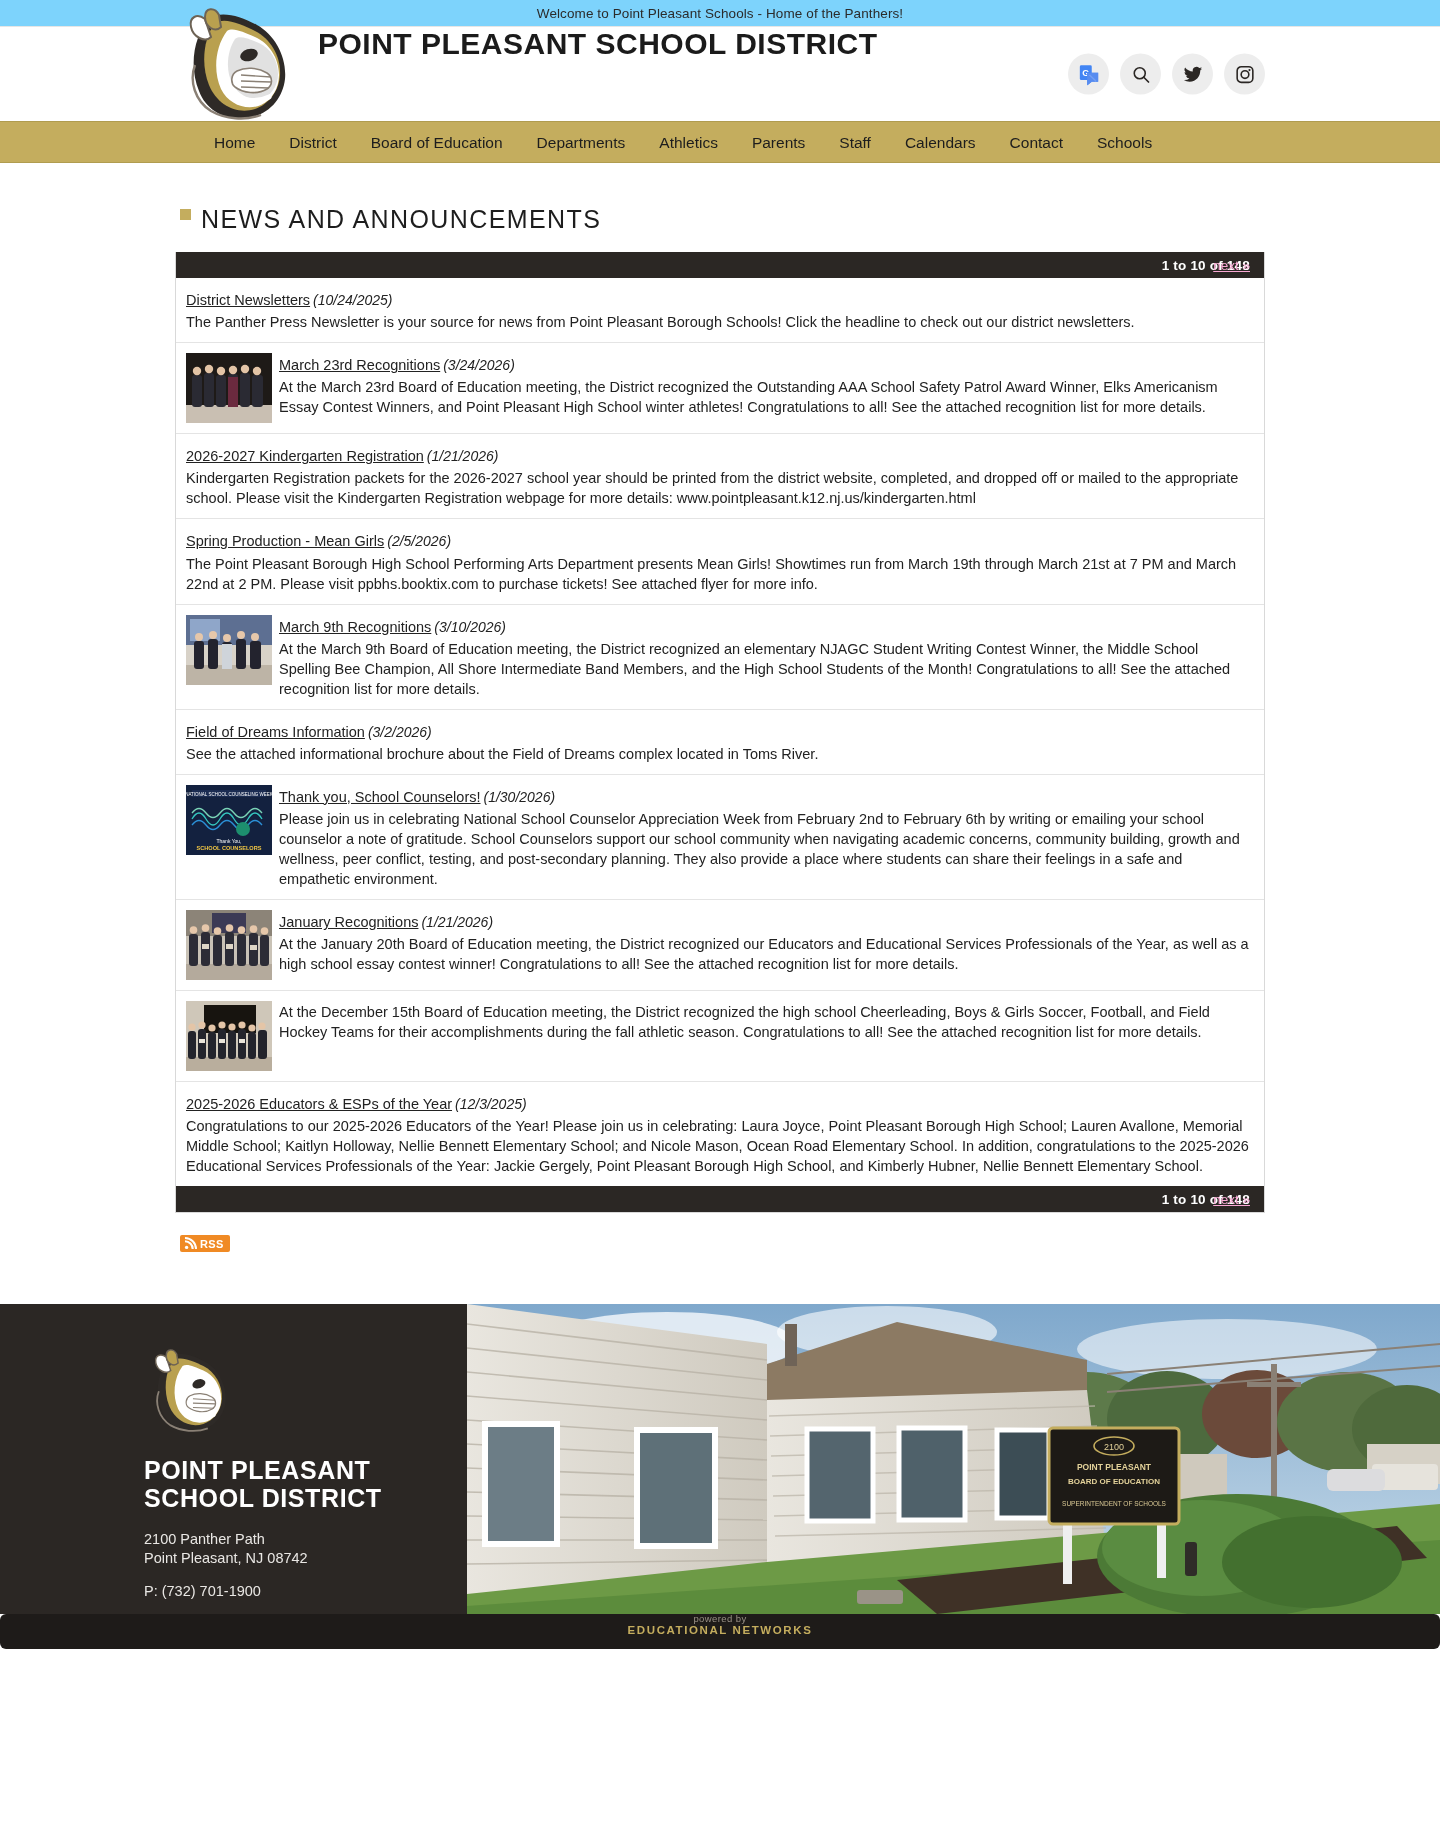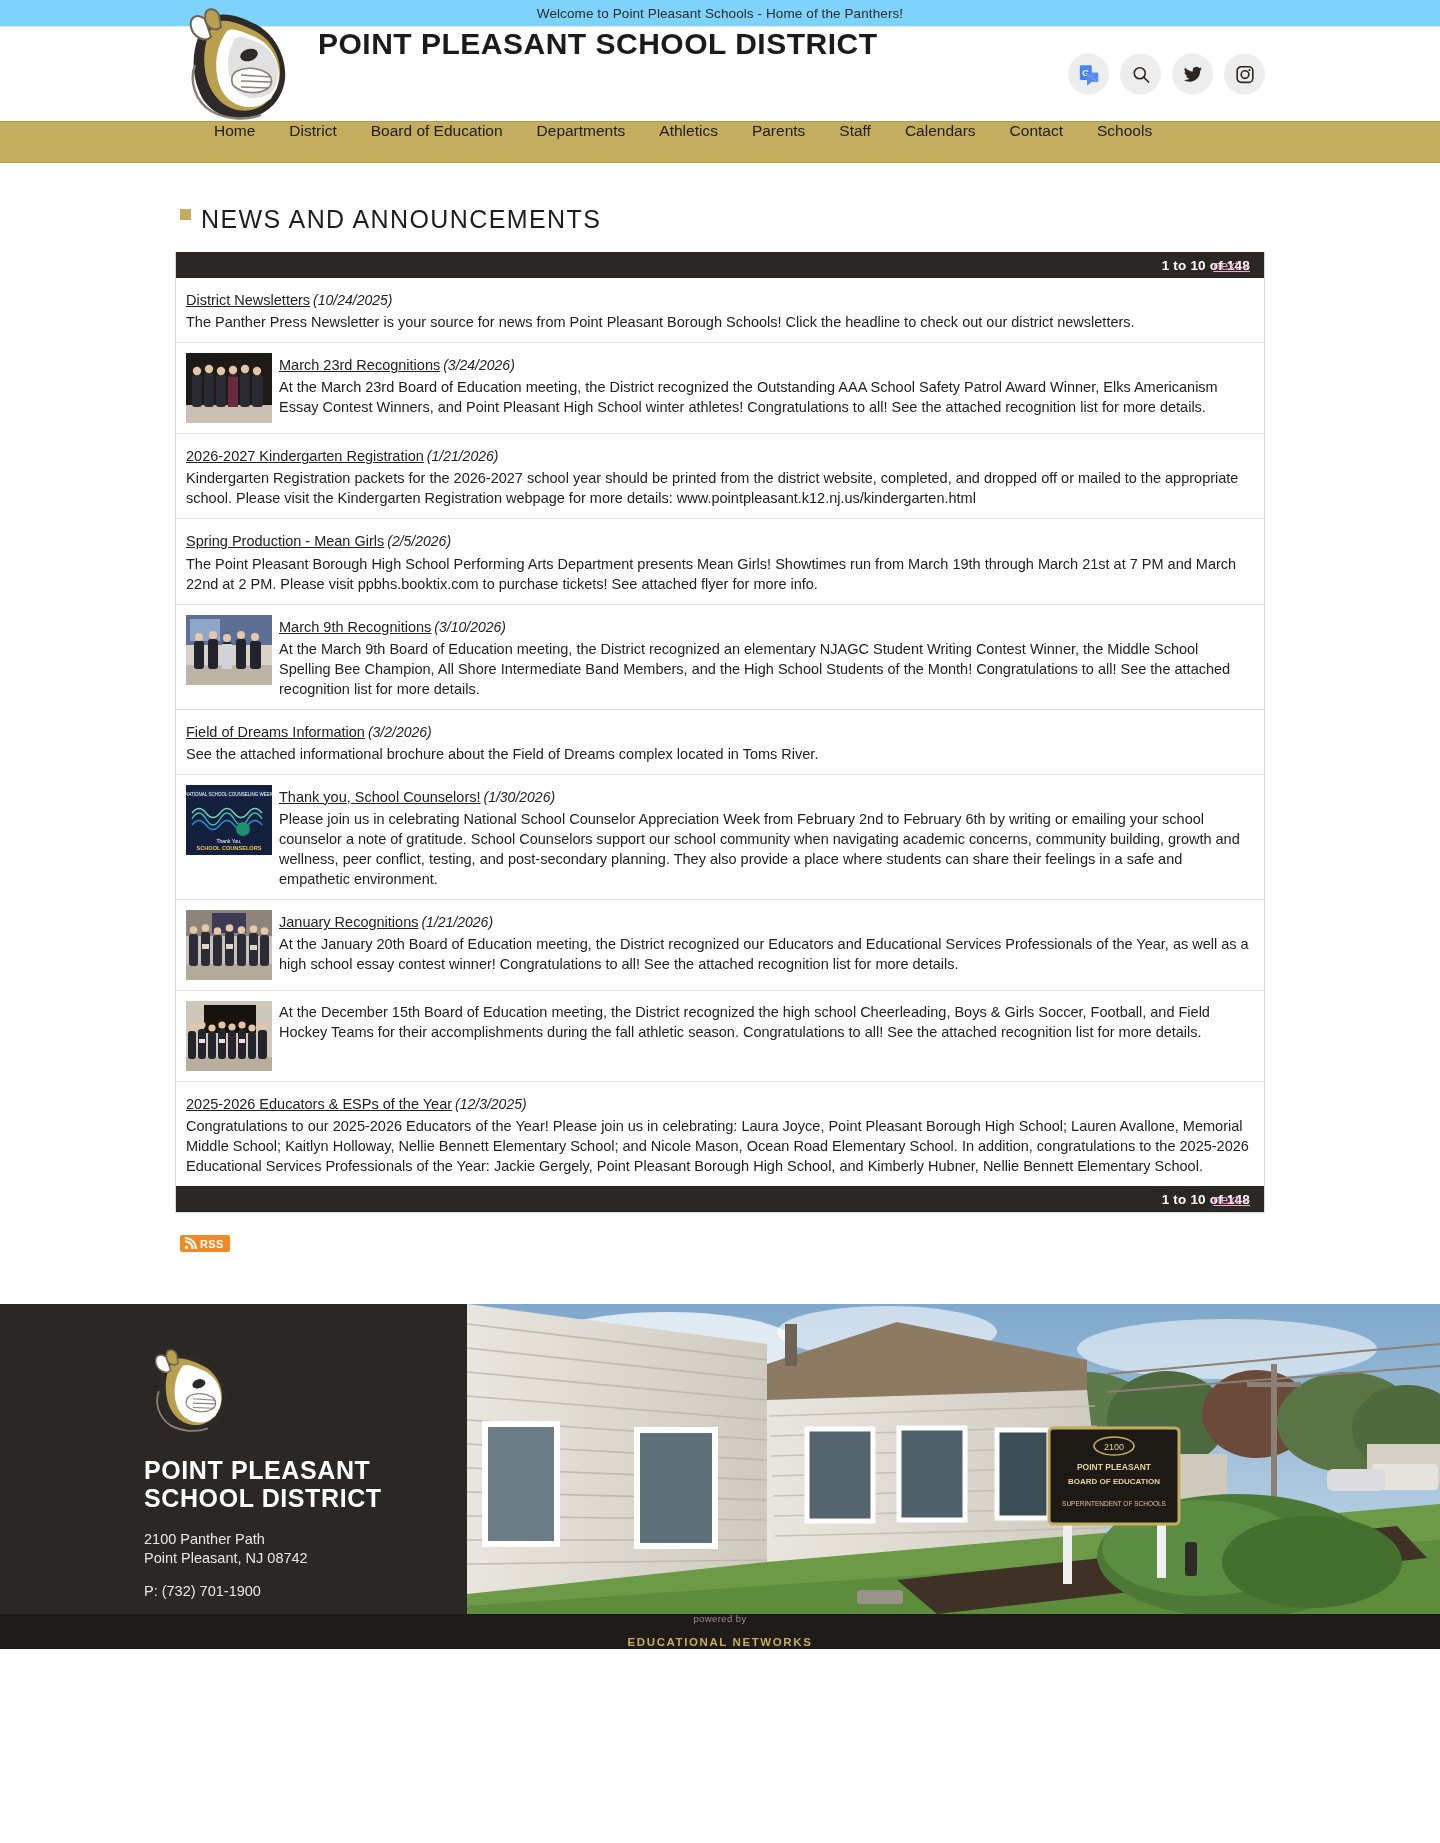--- a/index.html
+++ b/index.html
@@ -83,21 +83,21 @@
     background: #c4ad5e;
     border-top: 1px solid #b09c4f;
     border-bottom: 1px solid #b09c4f;
     height: 42px;
   }
   .nav-inner {
     width: 1090px;
     margin: 0 auto;
     height: 42px;
     display: flex;
-    align-items: flex-start;
+    align-items: center;
     padding-left: 22px;
     gap: 0;
   }
   .nav-item {
     font-size: 15.5px;
     color: #1d1d1d;
     padding: 0 17px;
     text-decoration: none;
     white-space: nowrap;
     cursor: pointer;
@@ -265,21 +265,22 @@
     overflow: hidden;
   }
   .footer-photo svg { display: block; width: 100%; height: 310px; }
 
   .powered-bar {
     background: #1e1b19;
     height: 35px;
     display: flex;
     flex-direction: column;
     align-items: center;
-    justify-content: space-between;
+    justify-content: flex-start;
+    border-radius: 6px;
   }
   .powered-small {
     color: #9a9186;
     font-size: 9.5px;
     letter-spacing: .4px;
     line-height: 1.05;
   }
   .powered-brand {
     color: #c4ad5e;
     font-size: 11.5px;

